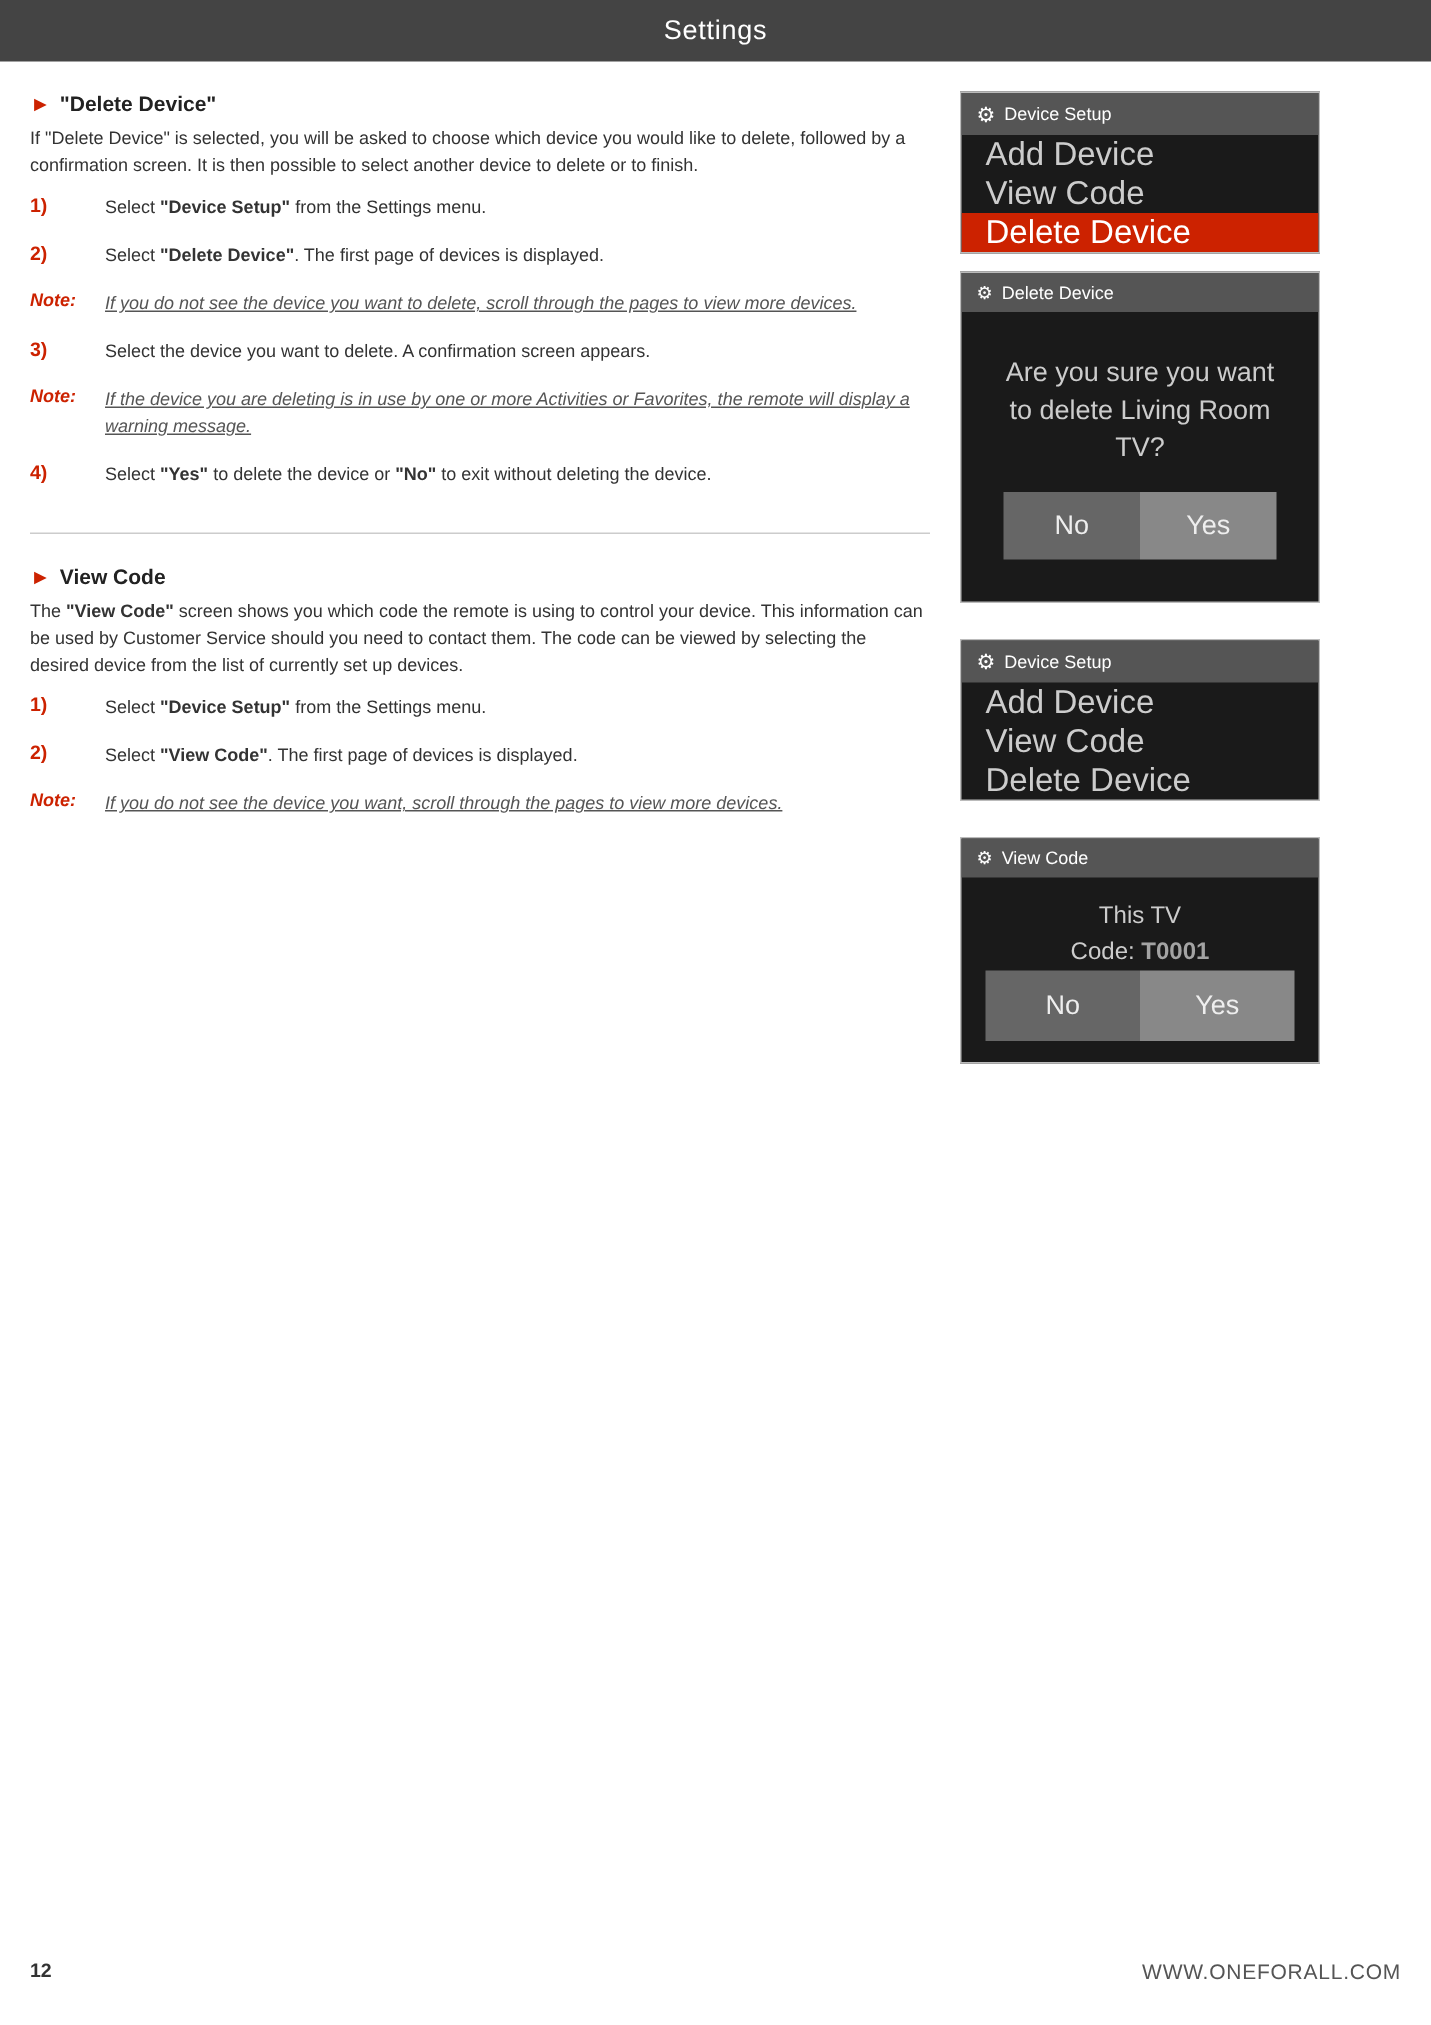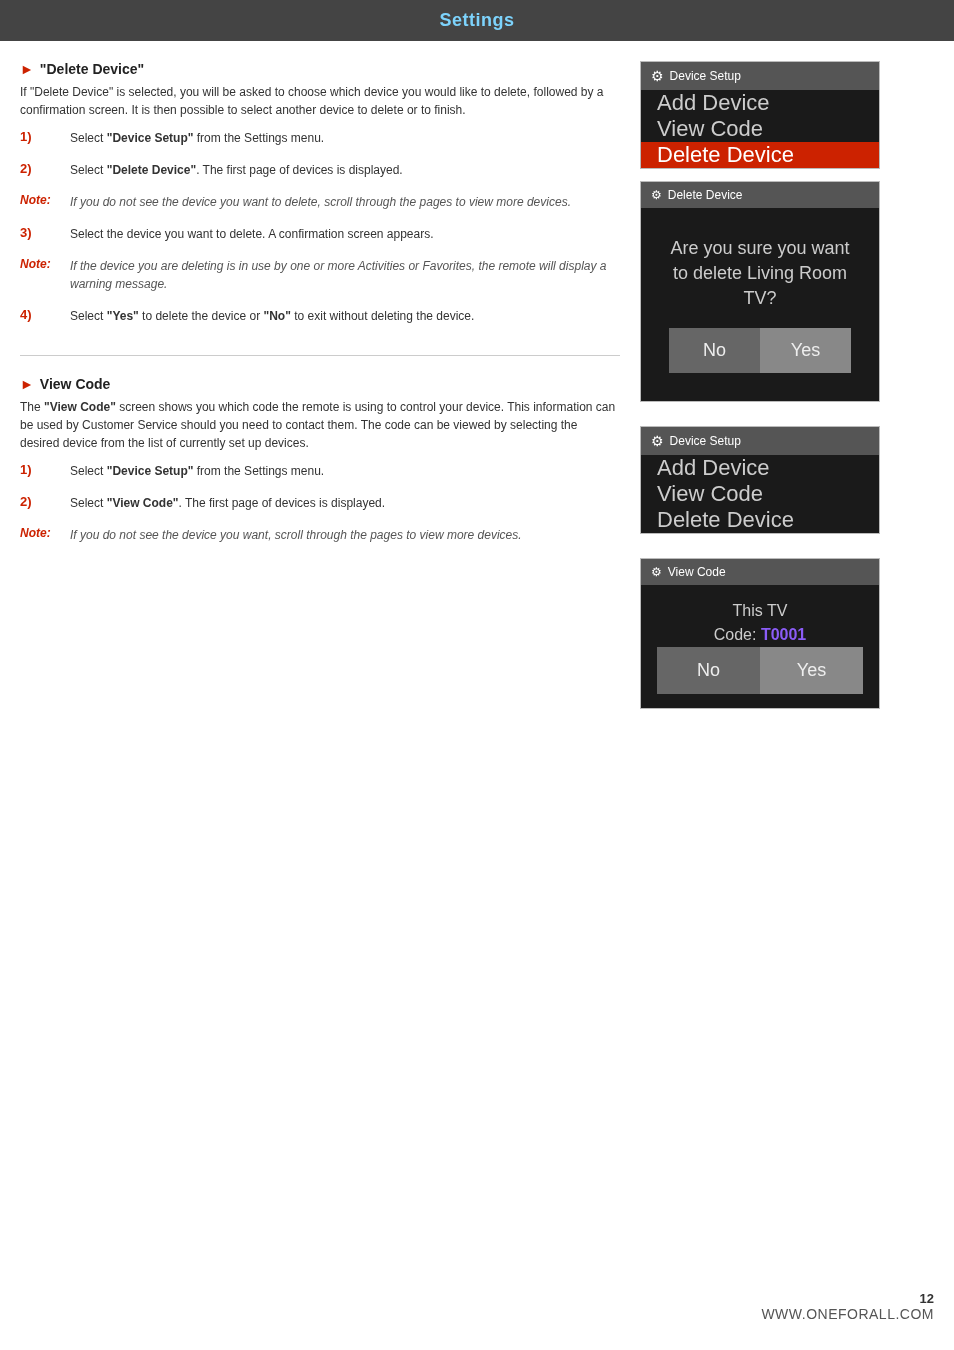--- a/index.html
+++ b/index.html
@@ -9,25 +9,25 @@
       width: 954px;
       min-height: 1350px;
       position: relative;
       font-size: 13px;
       color: #222;
     }
 
     
     .page-header {
       background: #444;
-      color: #7dd3fc;
+      color: #ffffff;
       text-align: center;
       padding: 10px 11px;
       font-size: 18px;
-      font-weight: bold;
+      font-weight: normal;
       letter-spacing: 0.5px;
     }
 
     
     .main-layout {
       display: flex;
       flex-direction: row;
       padding: 20px 20px 20px 20px;
       gap: 0;
     }
@@ -101,20 +101,21 @@
       color: #cc2200;
       min-width: 50px;
     }
 
     .note-text {
       font-style: italic;
       font-size: 12px;
       color: #555;
       line-height: 1.5;
       flex: 1;
+      text-decoration: underline;
     }
 
     
     .right-panel {
       width: 240px;
       display: flex;
       flex-direction: column;
       gap: 0;
     }
 
@@ -224,21 +225,21 @@
     .view-code-body {
       padding: 14px 16px;
       text-align: center;
       color: #ccc;
       font-size: 16px;
       line-height: 1.5;
     }
 
     .view-code-body .code-strong {
       font-weight: bold;
-      color: #8b5cf6;
+      color: #a3a3a3;
     }
 
     .view-another {
       font-size: 18px;
       color: #ccc;
       text-align: center;
       padding: 8px 0 12px;
     }
 
     .view-code-buttons {
@@ -260,23 +261,23 @@
     }
 
     .view-code-btn.yes-btn {
       background: #888;
       color: #eee;
     }
 
     
     .page-footer {
       display: flex;
-      flex-direction: column;
+      flex-direction: row;
       justify-content: space-between;
-      align-items: flex-end;
+      align-items: flex-start;
       padding: 8px 20px;
       position: absolute;
       bottom: 20px;
       left: 0;
       right: 0;
       border-top: none;
     }
 
     .footer-page-num {
       font-size: 13px;

